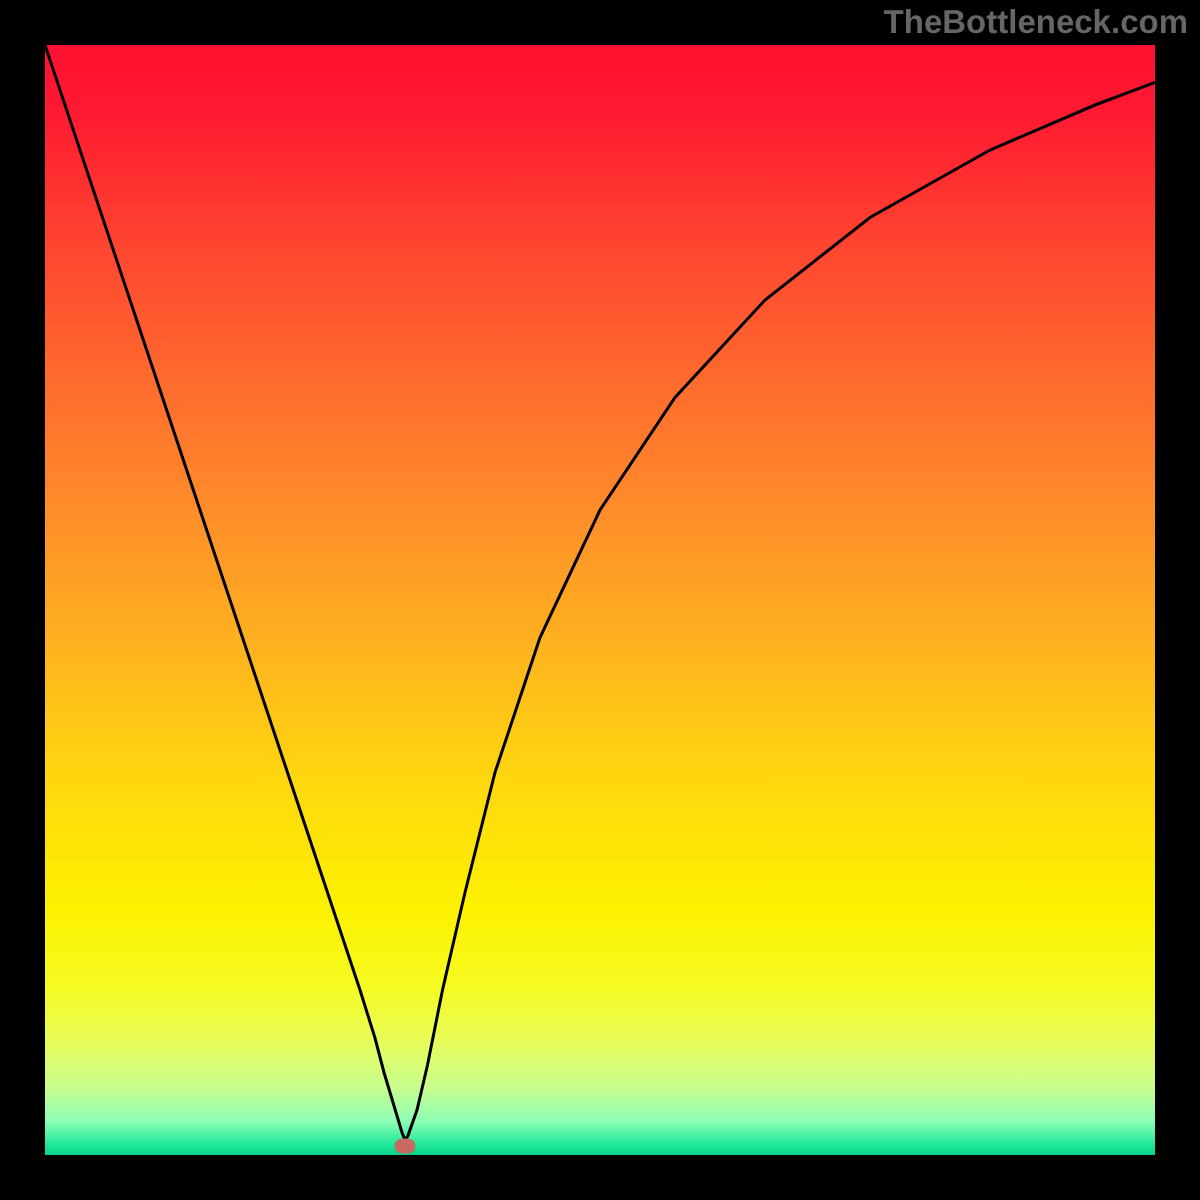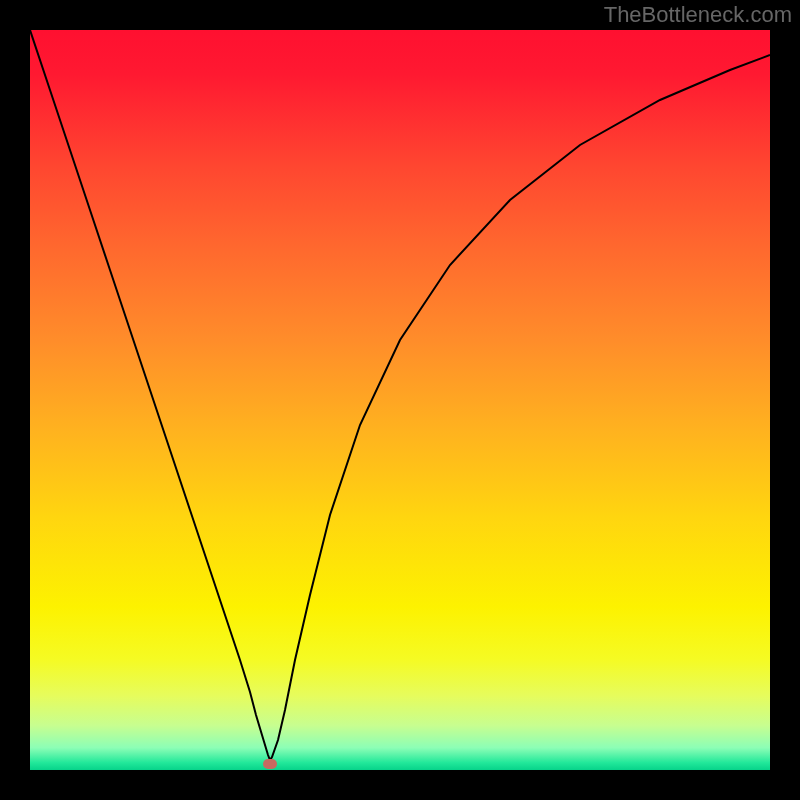--- a/index.html
+++ b/index.html
@@ -8,20 +8,21 @@
     width: 800px;
     height: 800px;
     background: #000;
     font-family: Arial, Helvetica, sans-serif;
   }
   .frame {
     position: relative;
     width: 800px;
     height: 576px;
     box-sizing: border-box;
+    font-weight: bold;
   }
   .watermark {
     position: absolute;
     top: 2px;
     right: 8px;
     color: #666;
     font-size: 22px;
     font-family: Arial, sans-serif;
     z-index: 10;
   }

